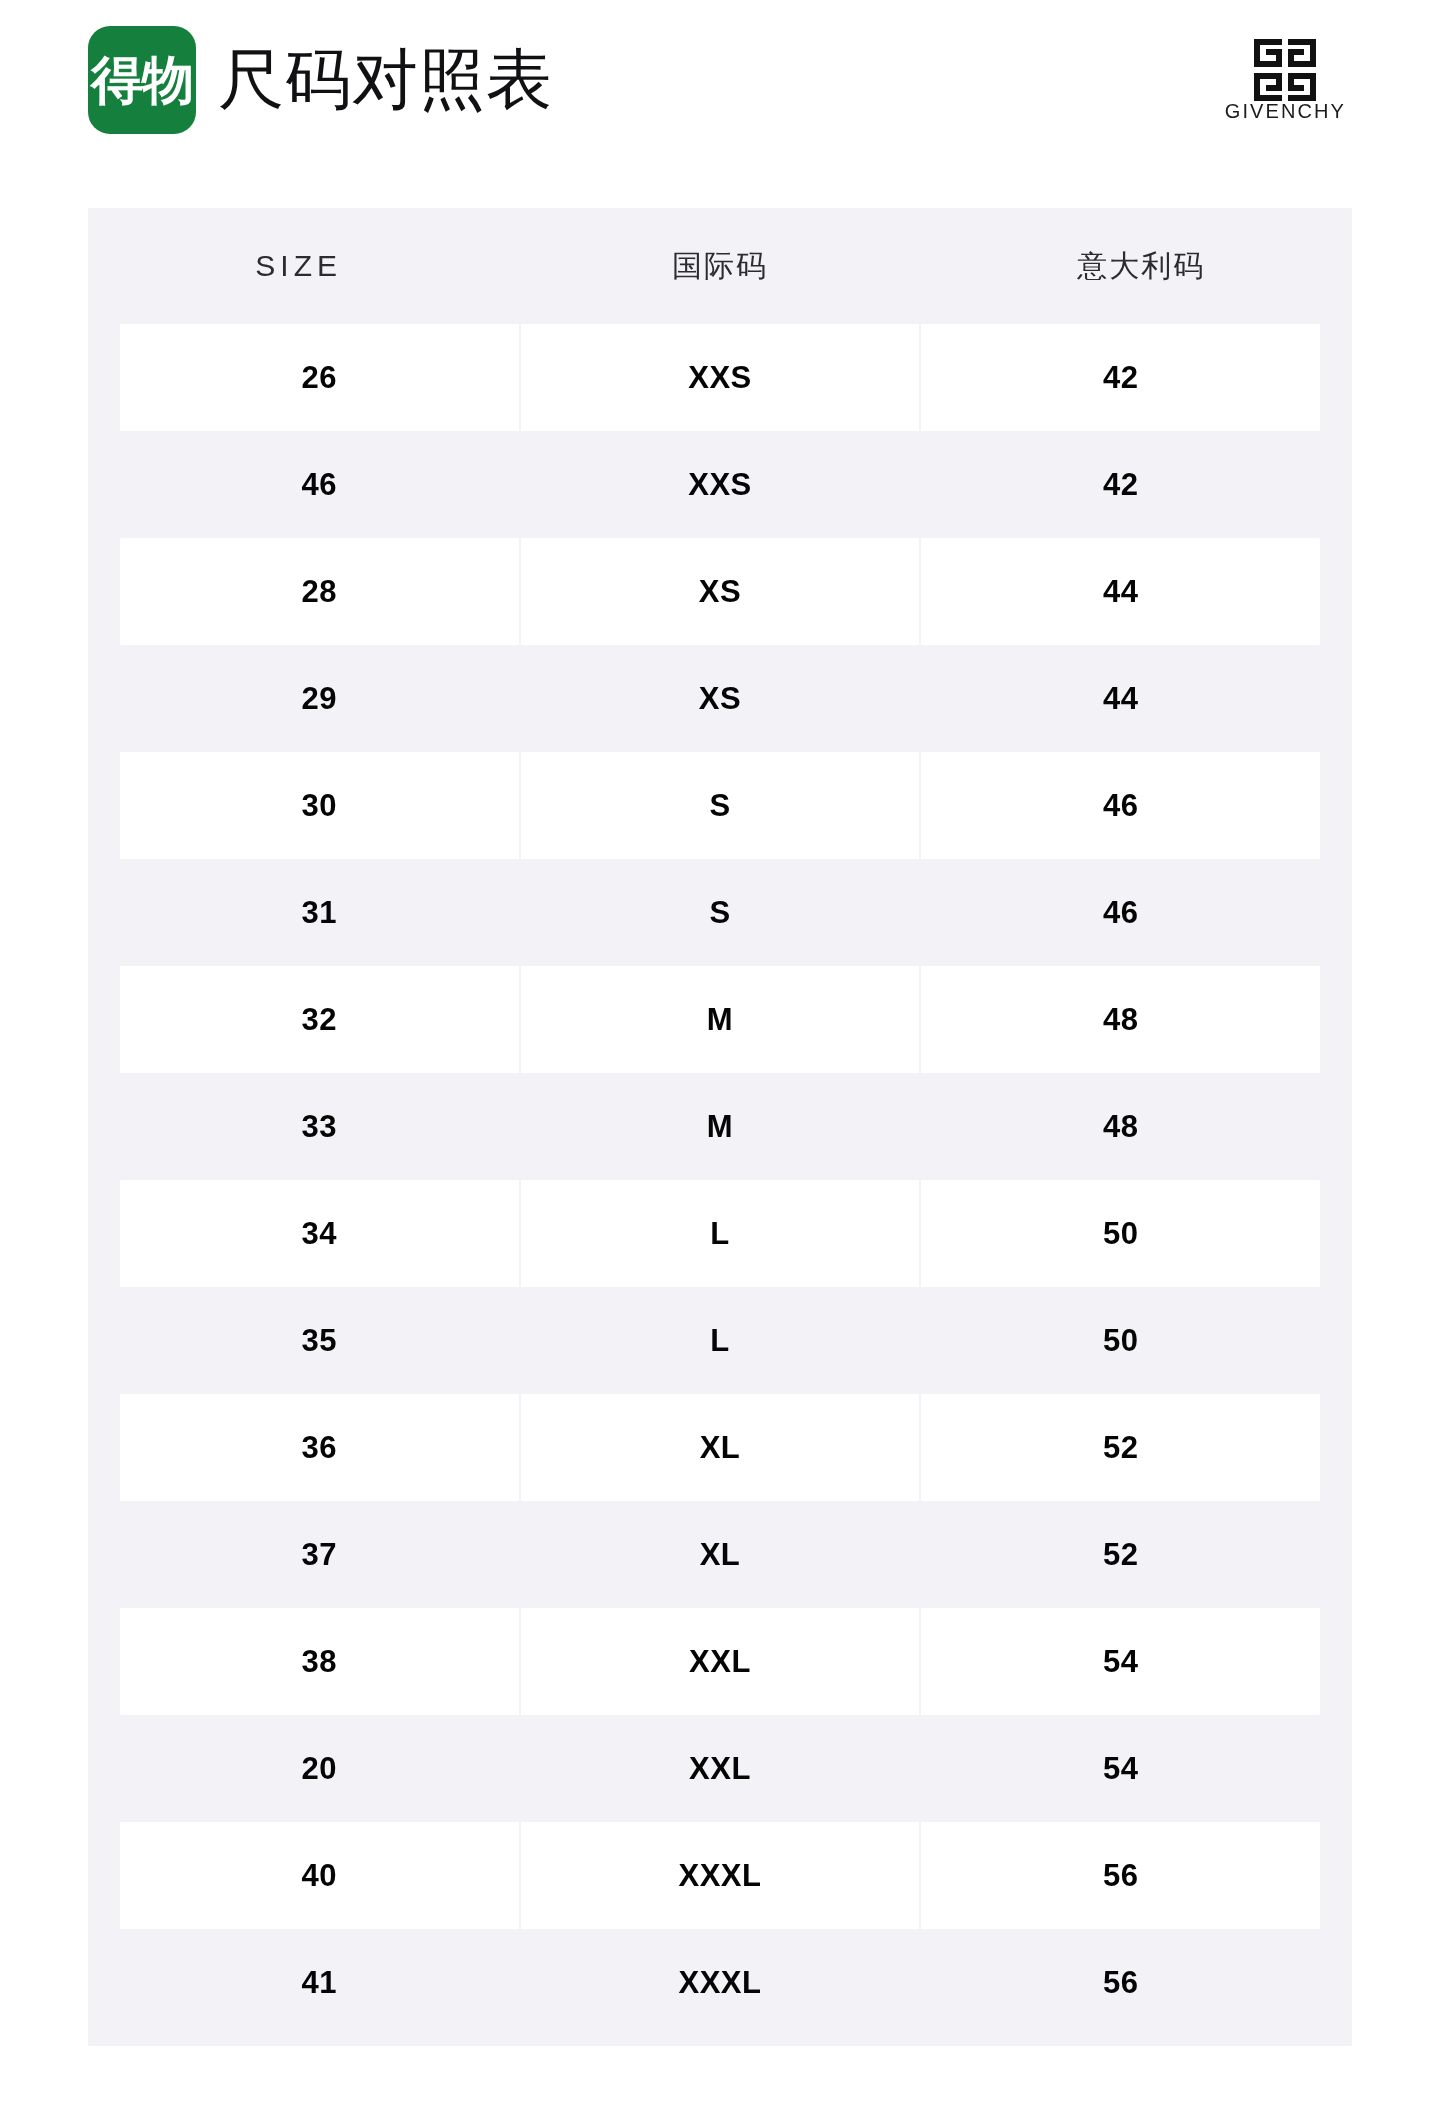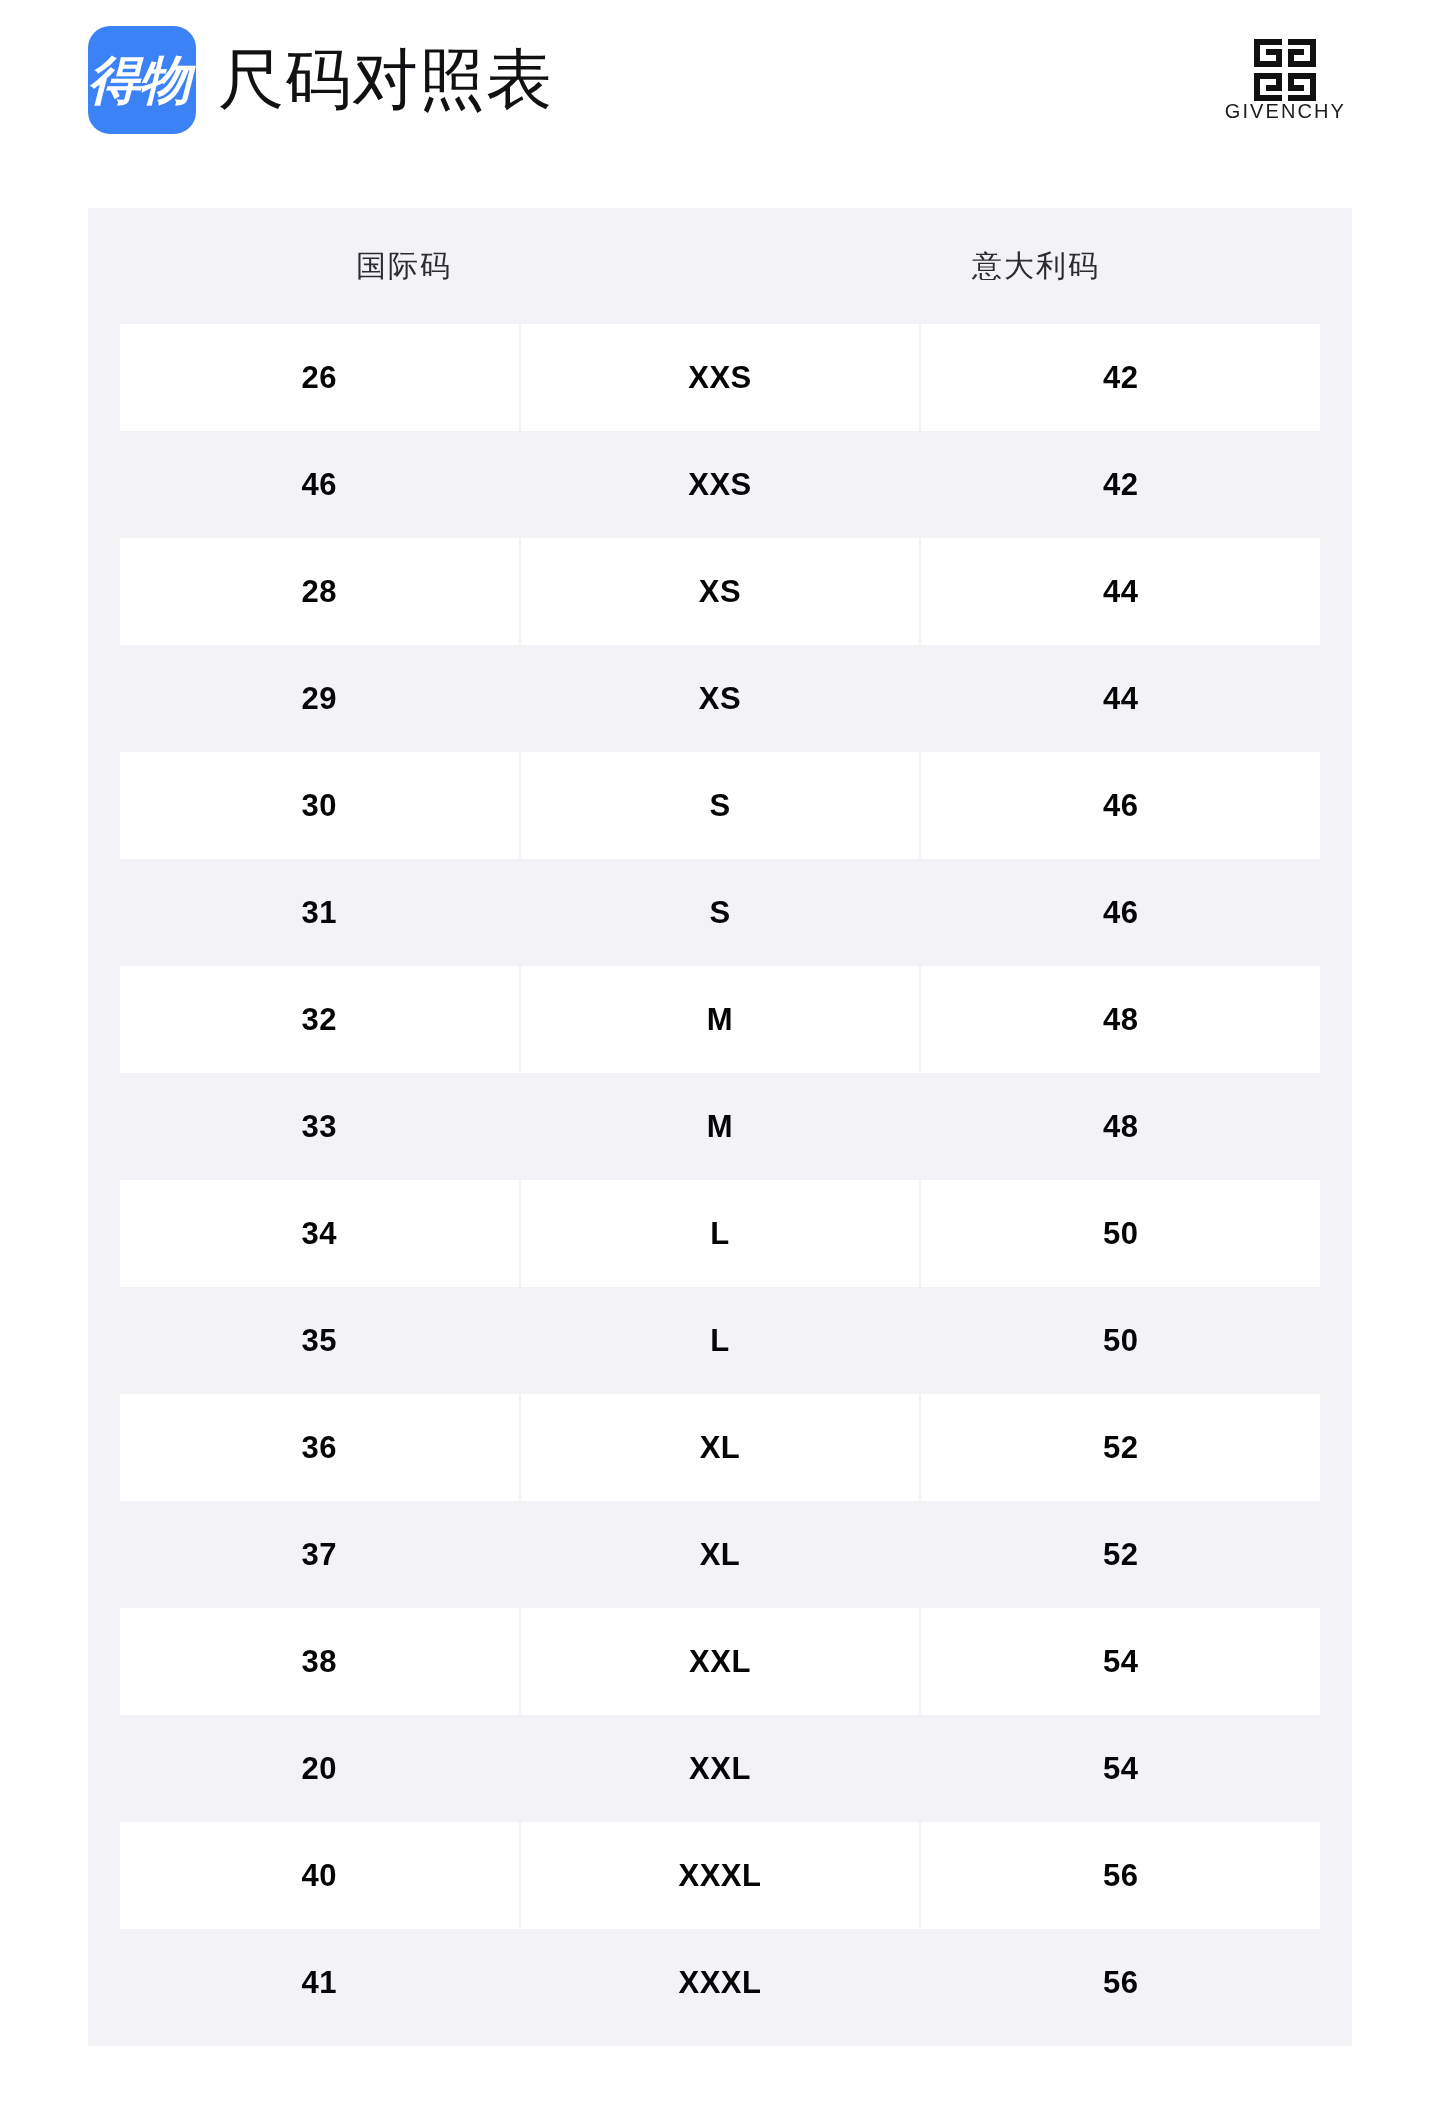--- a/index.html
+++ b/index.html
@@ -40,26 +40,25 @@
   .header-left {
     display: flex;
     align-items: center;
     gap: 22px;
   }
 
   .brand-badge {
     width: 108px;
     height: 108px;
     border-radius: 22px;
-    background: #3b82f6;
-    display: flex;
-    align-items: center;
-    justify-content: flex-start;
+    background: #15803d;
+    display: flex;
+    align-items: center;
+    justify-content: center;
     flex: none;
-    font-style: italic;
   }
   .brand-badge-text {
     color: #ffffff;
     font-size: 52px;
     font-weight: 700;
     line-height: 1;
     letter-spacing: -1px;
     font-family: "DejaVu Sans", "Liberation Sans", sans-serif;
   }
 
@@ -187,20 +186,21 @@
         </g>
       </svg>
       <div class="gv-wordmark">GIVENCHY</div>
     </div>
 
   </div>
 
   <div class="table-card">
 
     <div class="table-head">
+      <div class="th th-size">SIZE</div>
       <div class="th">国际码</div>
       <div class="th">意大利码</div>
     </div>
 
     <div class="table-body">
         <div class="trow white">
           <div class="td">26</div>
           <div class="td">XXS</div>
           <div class="td">42</div>
         </div>

